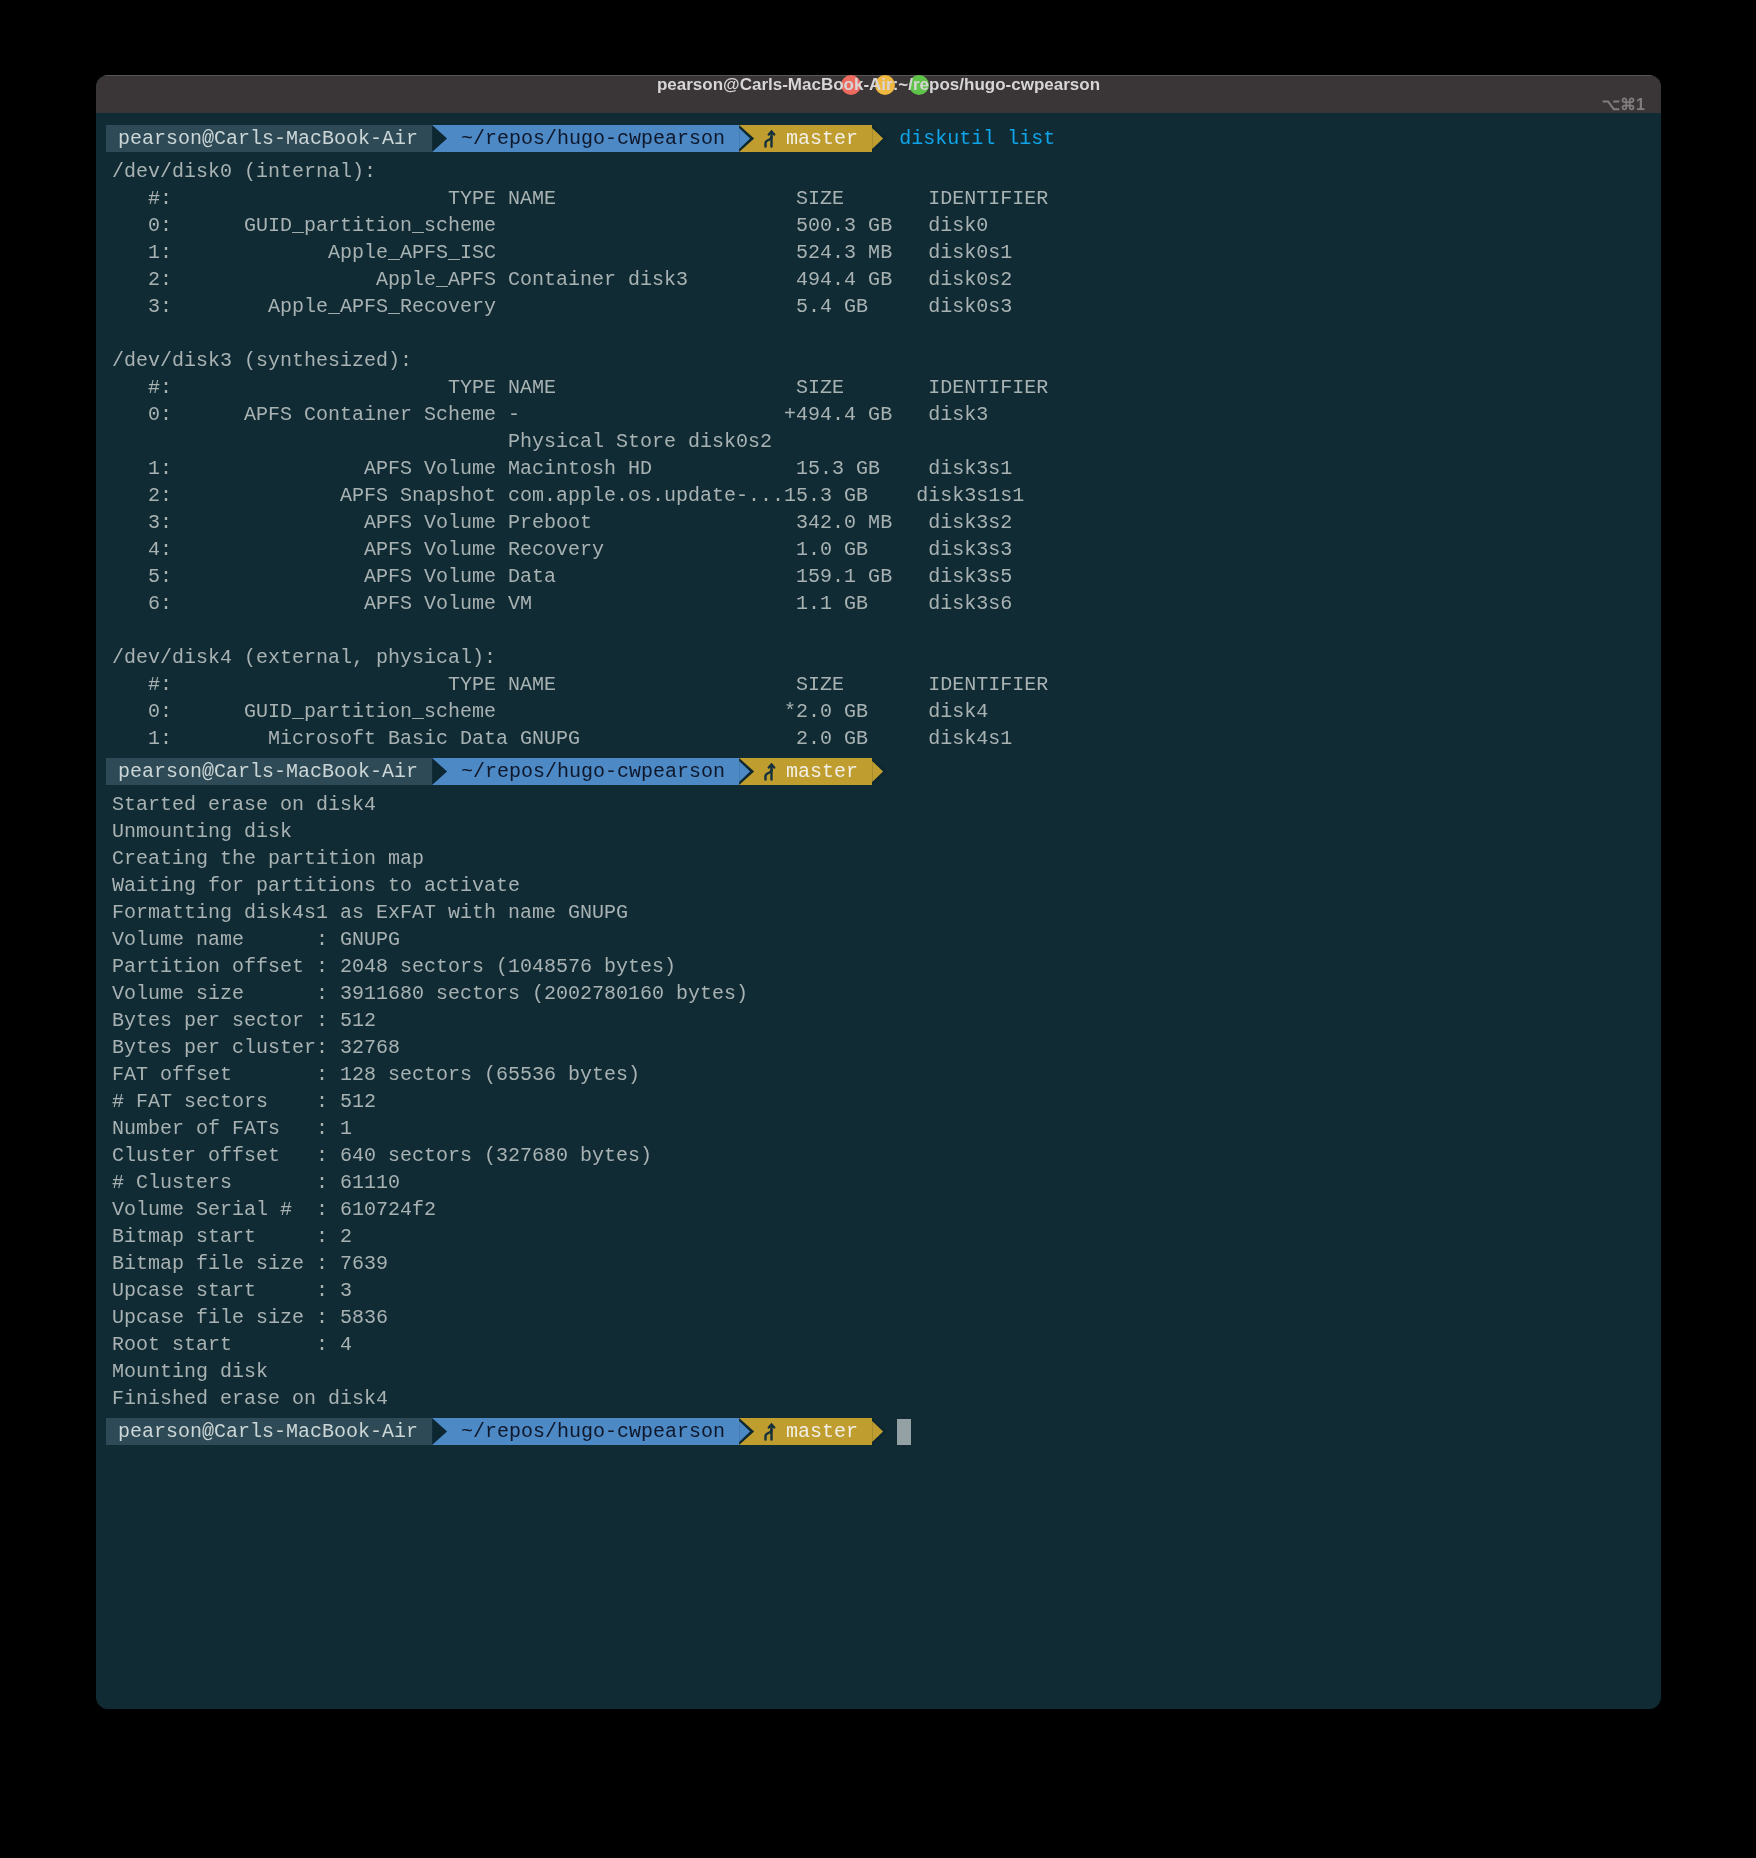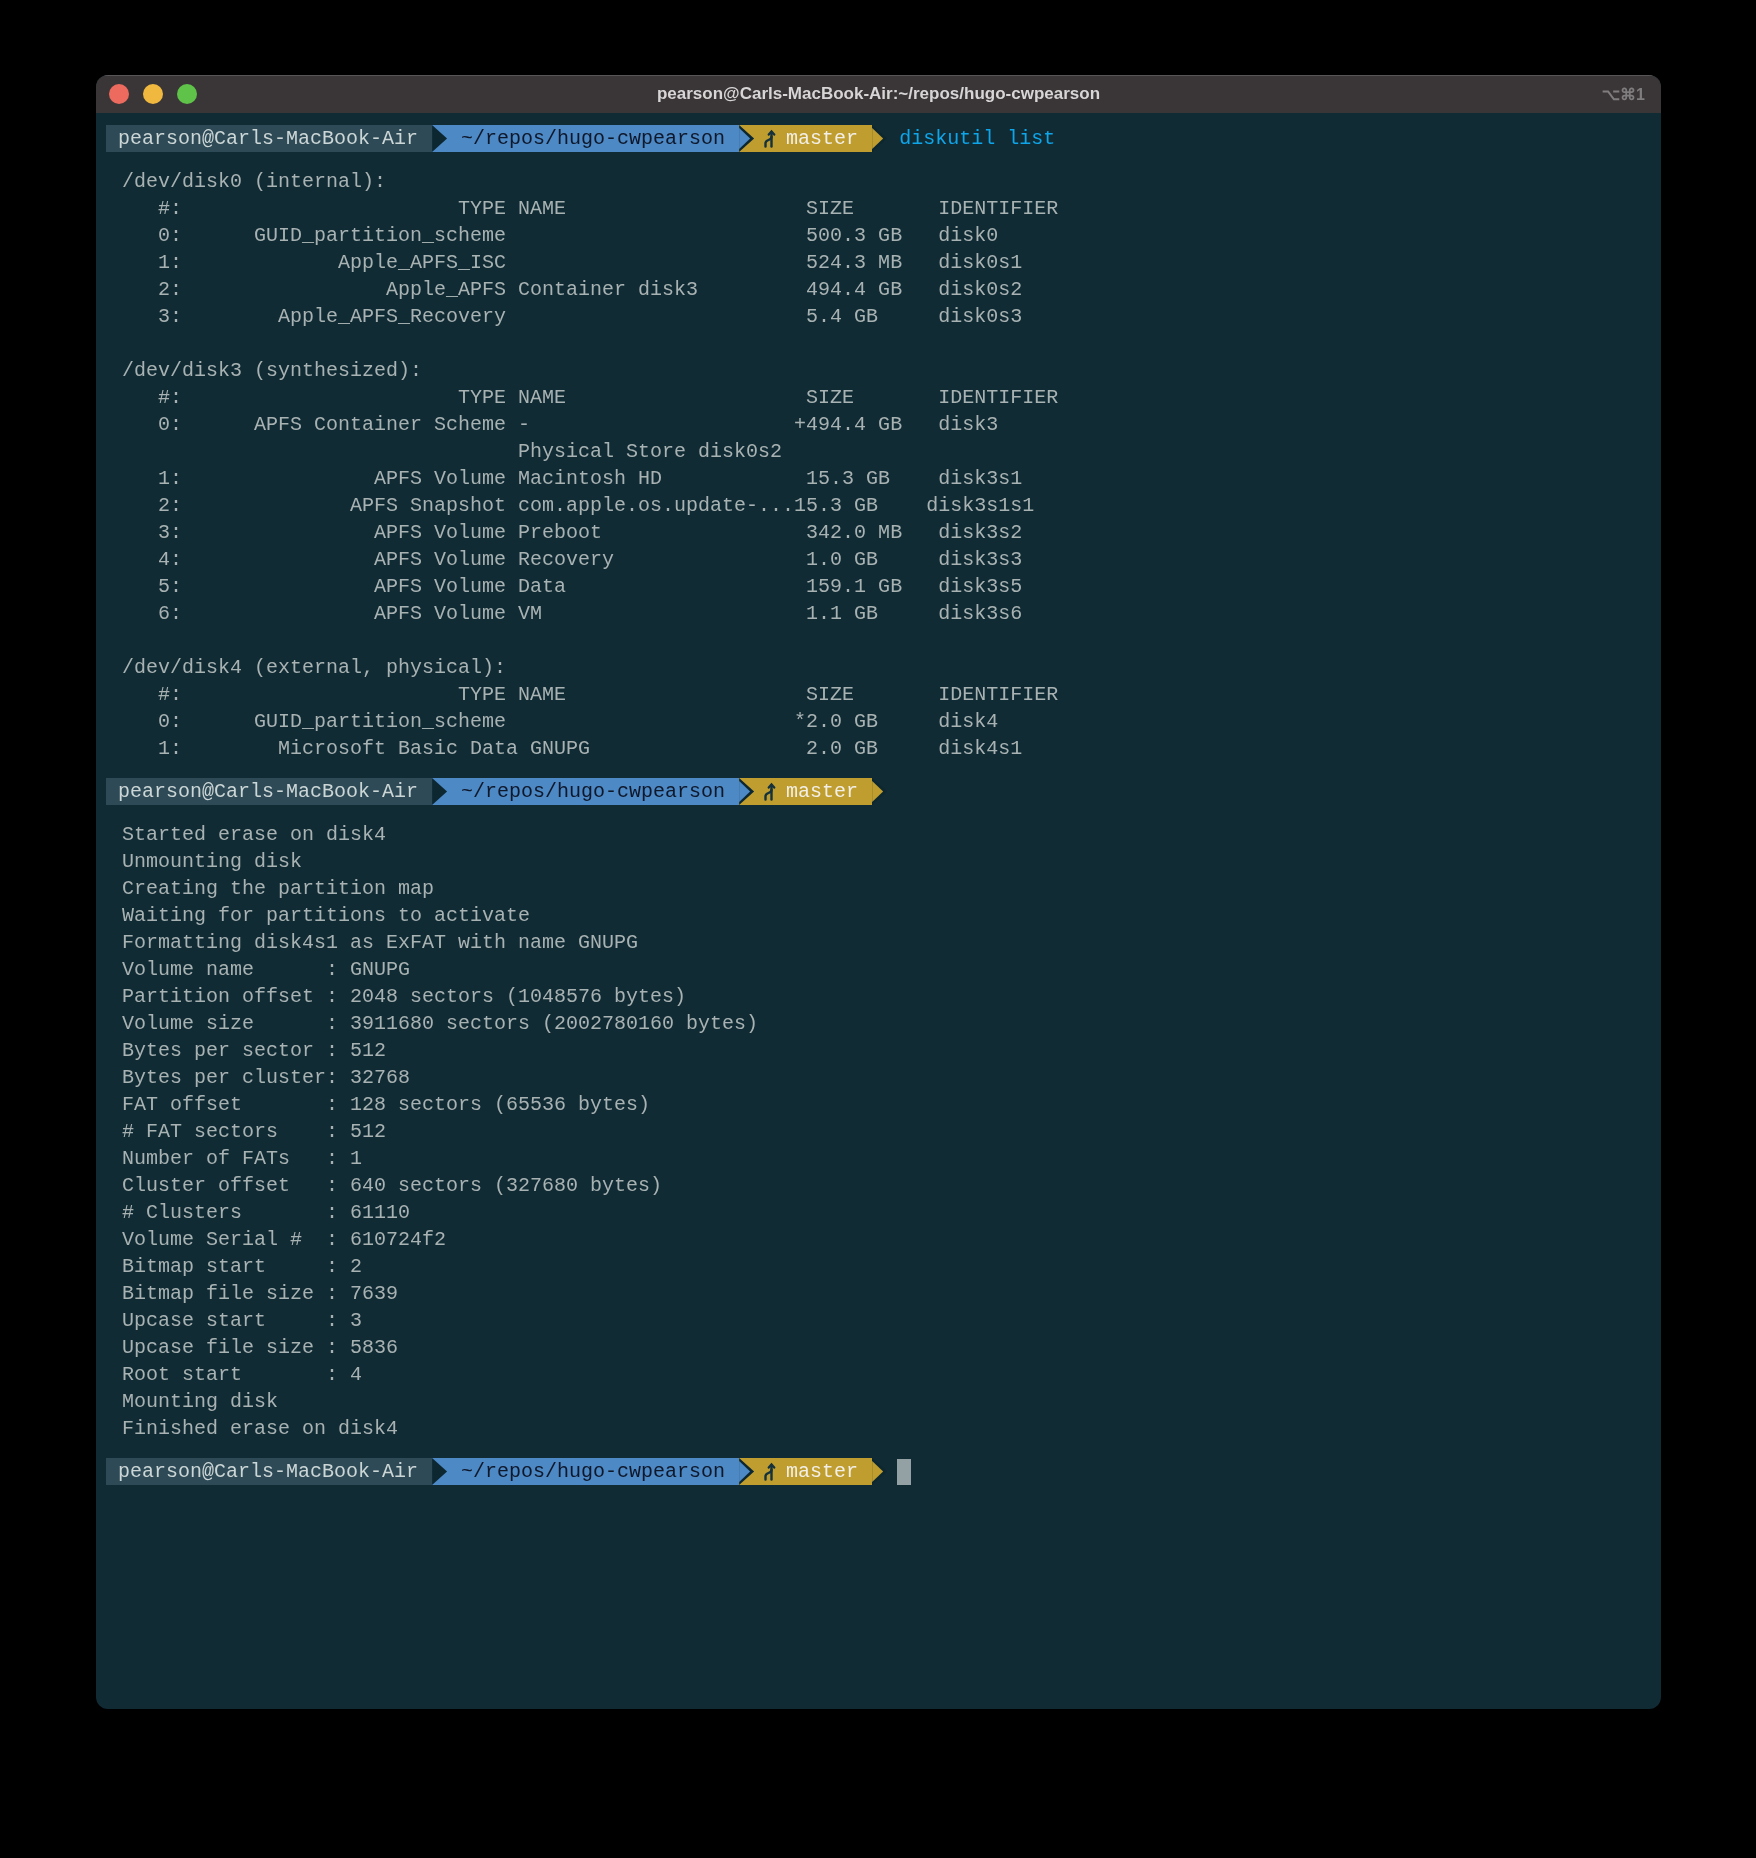--- a/index.html
+++ b/index.html
@@ -24,20 +24,21 @@
   }
   .window{
     position:absolute;left:96px;top:75px;width:1565px;height:1634px;
     border-radius:12px;background:var(--terminal-bg);overflow:hidden;
     box-shadow:0 0 0 1px rgba(0,0,0,.85), 0 18px 50px rgba(0,0,0,.6);
   }
   .titlebar{
     position:relative;height:38px;background:var(--titlebar-bg);
     display:flex;align-items:center;
     box-shadow:inset 0 1px 0 rgba(255,255,255,.16);
+    flex-direction:column;
   }
   .traffic{display:flex;gap:14px;padding-left:13px;align-items:center}
   .light{width:20px;height:20px;border-radius:50%;border:none;padding:0}
   .light.red{background:var(--traffic-red)}
   .light.yellow{background:var(--traffic-yellow)}
   .light.green{background:var(--traffic-green)}
   .title{
     position:absolute;left:0;right:0;text-align:center;
     color:#d7d5d5;font-weight:bold;font-size:17px;pointer-events:none;
   }
@@ -45,21 +46,21 @@
     margin-left:auto;padding-right:16px;color:#807d7f;
     font-weight:bold;font-size:16px;
   }
   .terminal{
     position:absolute;top:38px;left:0;right:0;bottom:0;
     padding:12px 8px 0 10px;
     font-family:Liberation Mono, monospace;
     font-size:20px;line-height:27px;color:var(--text);
   }
   .terminal pre{
-    margin:16px;font:inherit;line-height:inherit;white-space:pre;color:var(--text);
+    margin:6px;font:inherit;line-height:inherit;white-space:pre;color:var(--text);
   }
   .prompt{display:flex;height:27px;align-items:stretch}
   .seg{display:flex;align-items:center;flex:none;white-space:pre}
   .seg.host{background:var(--prompt-host-bg);color:var(--prompt-host-text);padding:0 14px 0 12px}
   .seg.dir{background:var(--prompt-dir-bg);color:#0f172a;padding:0 14px}
   .seg.git{background:var(--prompt-git-bg);color:#f2efe7;padding:0 14px 0 6px;gap:9px}
   .git-icon{width:17px;height:22px;flex:none;color:#14313c}
   .sep{width:15px;flex:none;position:relative}
   .sep::before,.sep::after{content:"";position:absolute;inset:0}
   .sep-dark-on-blue{background:var(--prompt-dir-bg)}

